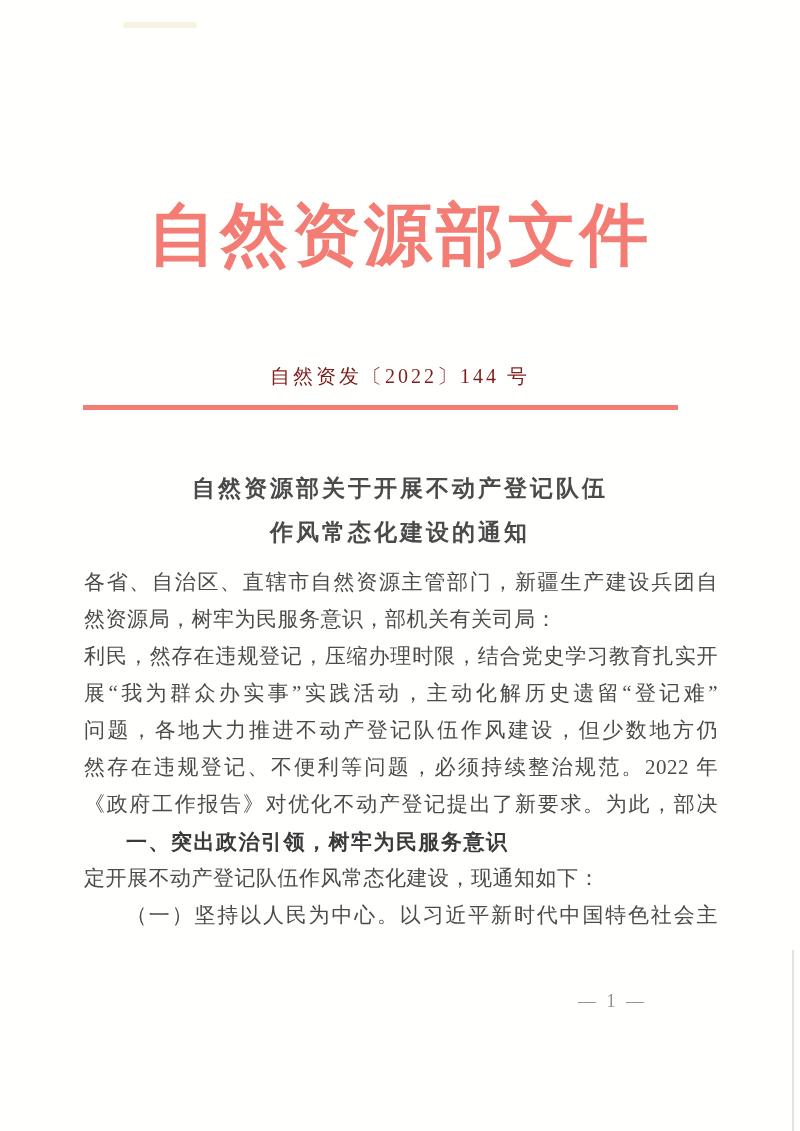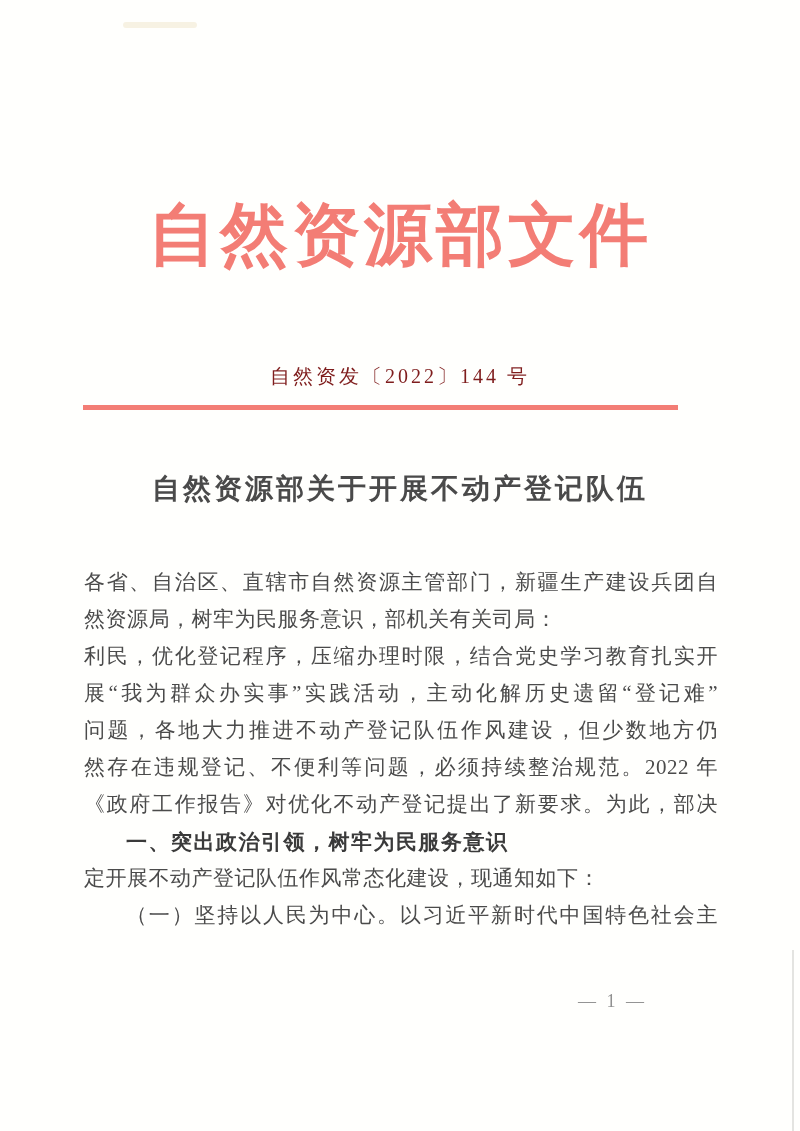--- a/index.html
+++ b/index.html
@@ -68,21 +68,21 @@
     height: 5px;
     background: var(--accent, #f37d75);
   }
   
   .notice-title {
     position: absolute;
     top: 467px;
     left: 0;
     width: 100%;
     text-align: center;
-    font-size: 28px;
+    font-size: 23px;
     font-weight: bold;
     letter-spacing: 3px;
     line-height: 44px;
     color: #4a4a4a;
   }
   
   .body-text {
     position: absolute;
     left: 84px;
     top: 564px;
@@ -131,26 +131,27 @@
   <div class="edge-line"></div>
 
   <div class="header-title">自然资源部文件</div>
 
   <div class="doc-number">自然资发〔2022〕144 号</div>
 
   <div class="red-line"></div>
 
   <div class="notice-title">
     <div>自然资源部关于开展不动产登记队伍</div>
+    <div>作风常态化建设的通知</div>
   </div>
 
   <div class="body-text">
       <div class="line j">各省、自治区、直辖市自然资源主管部门，新疆生产建设兵团自</div>
       <div class="line">然资源局，树牢为民服务意识，部机关有关司局：</div>
-      <div class="line j">利民，优化登记程序，压缩办理时限，结合党史学习教育扎实开</div>
+      <div class="line j">利民，然存在违规登记，压缩办理时限，结合党史学习教育扎实开</div>
       <div class="line j">展“我为群众办实事”实践活动，主动化解历史遗留“登记难”</div>
       <div class="line j">问题，各地大力推进不动产登记队伍作风建设，但少数地方仍</div>
       <div class="line j">然存在违规登记、不便利等问题，必须持续整治规范。2022 年</div>
       <div class="line j">《政府工作报告》对优化不动产登记提出了新要求。为此，部决</div>
       <div class="line ind hd">一、突出政治引领，树牢为民服务意识</div>
       <div class="line">定开展不动产登记队伍作风常态化建设，现通知如下：</div>
       <div class="line j ind">（一）坚持以人民为中心。以习近平新时代中国特色社会主</div>
     </div>
 
   <div class="page-number">— 1 —</div>

